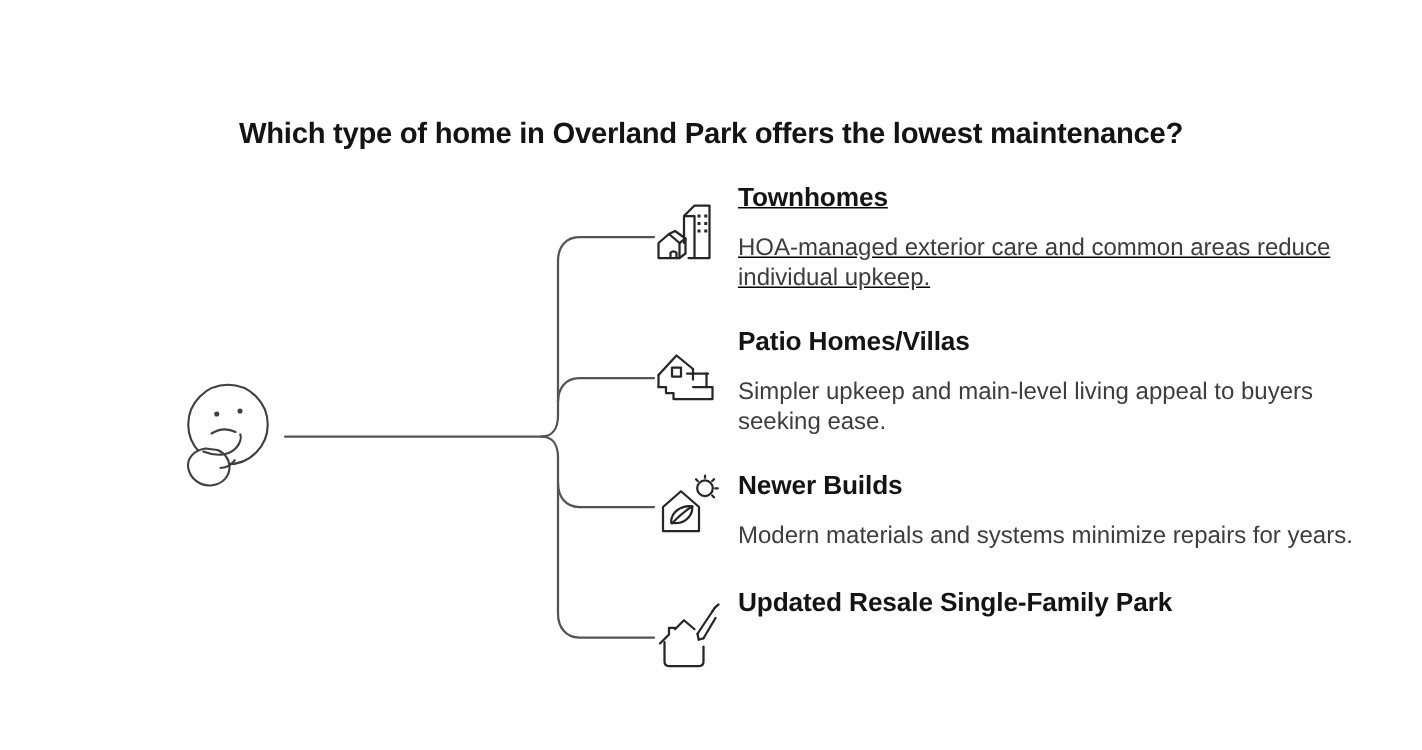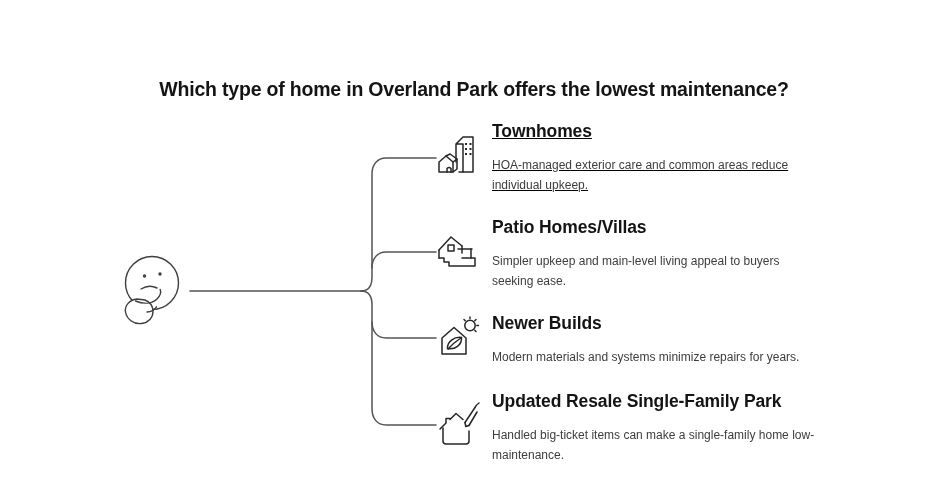--- a/index.html
+++ b/index.html
@@ -31,21 +31,21 @@
   }
   .entry h3{
     margin:0 0 13px 0;
     font-size:17.5px;
     line-height:23px;
     letter-spacing:-0.1px;
     color:#141414;
   }
   .entry p{
     margin:0;
-    font-size:12px;
+    font-size:16px;
     line-height:19.5px;
     color:#3d3d3d;
     white-space:pre-line;
   }
   #entry-1{top:120px;text-decoration:underline;}
   #entry-2{top:216px;}
   #entry-3{top:312px;}
   #entry-4{top:390px;}
   .icon-box{
     position:absolute;
@@ -151,17 +151,15 @@
 seeking ease.</p>
   </div>
 
   <div class="entry" id="entry-3">
     <h3>Newer Builds</h3>
     <p>Modern materials and systems minimize repairs for years.</p>
   </div>
 
   <div class="entry" id="entry-4">
     <h3>Updated Resale Single-Family Park</h3>
-    <p>Handled big-ticket items can make a single-family home low-
-maintenance.</p>
   </div>
 
 </div>
 
 </body></html>

